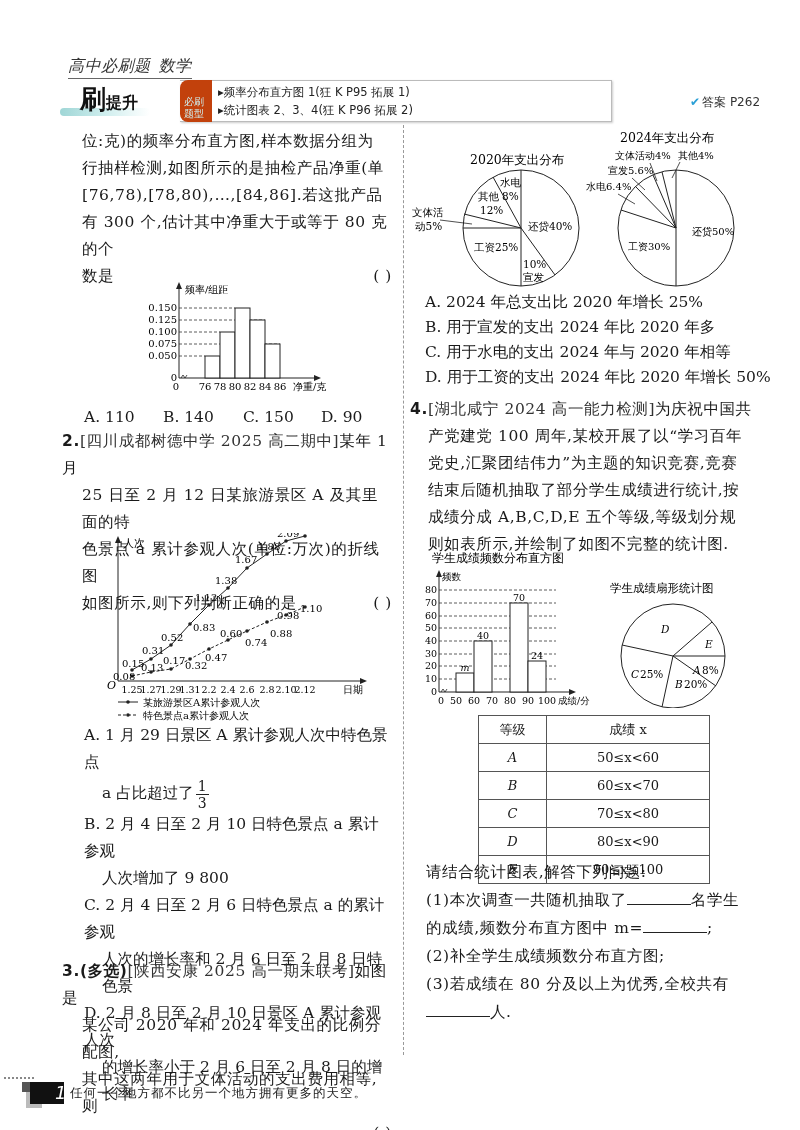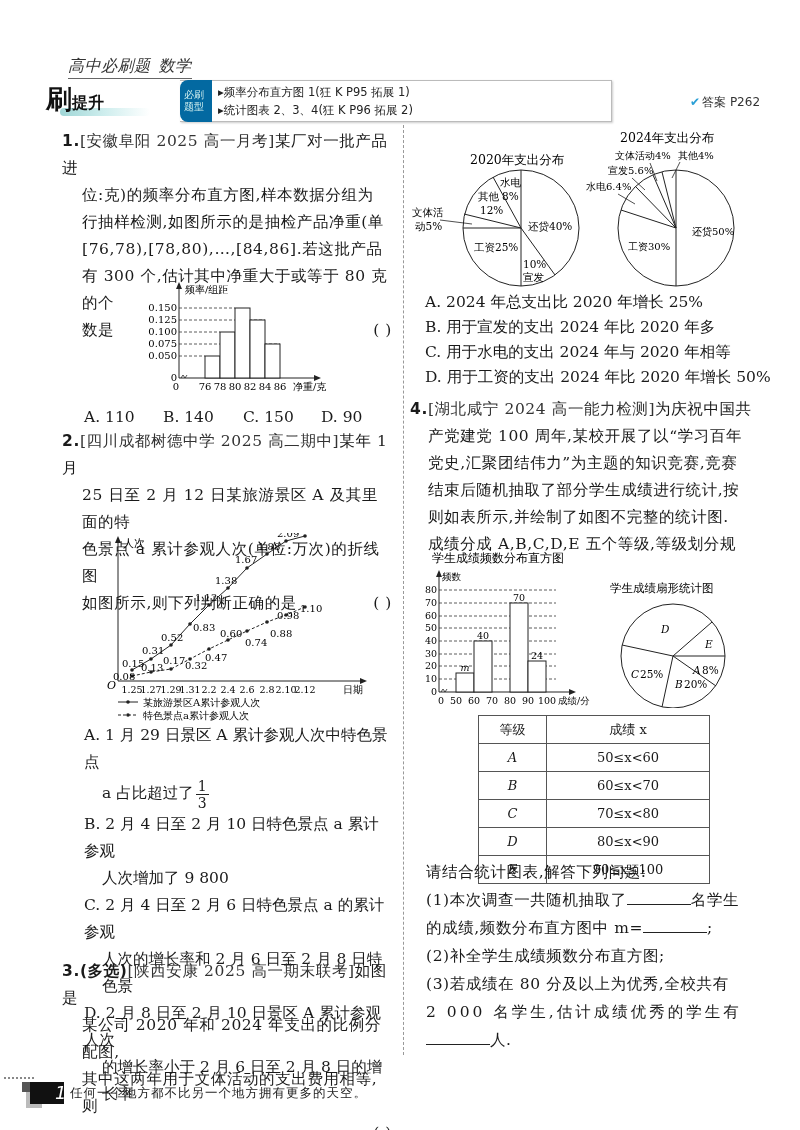--- a/index.html
+++ b/index.html
@@ -1,26 +1,26 @@
 <!DOCTYPE html>
 <html><head>
 <meta charset="utf-8">
 <style>
   * { box-sizing: border-box; margin: 0; padding: 0; }
   html, body { width: 800px; height: 1130px; background: #fff; overflow: hidden; }
   body { position: relative; font-family: "DejaVu Serif", "Liberation Serif", serif; color: #1a1a1a; }
   .abs { position: absolute; }
   .running-head { left: 68px; top: 56px; font-size: 16px; font-style: italic; color: #333; border-bottom: 1px solid #666; padding-bottom: 1px; letter-spacing: 0.5px; }
   .running-head span + span { margin-left: 8px; }
-  .brand { left: 46px; top: 82px; font-family: "DejaVu Sans", sans-serif; font-weight: bold; }
+  .brand { left: 80px; top: 82px; font-family: "DejaVu Sans", sans-serif; font-weight: bold; }
   .brand .big { font-size: 26px; color: #111; }
   .brand .small { font-size: 16px; color: #111; }
   .brand-wave { left: 60px; top: 108px; width: 90px; height: 8px; background: linear-gradient(90deg,#9fd6d6,#cfeeee,#fff); border-radius: 4px; }
   .topic-box { left: 180px; top: 80px; width: 432px; height: 42px; border: 1px solid #bbb; border-left: none; box-shadow: 1px 1px 2px #ccc; }
-  .topic-tag { left: 180px; top: 80px; width: 32px; height: 42px; background: #0369a1; border-radius: 8px 0 0 8px; color: #cfeeee; font-size: 10px; line-height: 12px; padding: 9px 4px; font-family: "DejaVu Serif", serif; }
+  .topic-tag { left: 180px; top: 80px; width: 32px; height: 42px; background: #c2410c; border-radius: 8px 0 0 8px; color: #cfeeee; font-size: 10px; line-height: 12px; padding: 16px 4px; font-family: "DejaVu Serif", serif; }
   .topic-lines { left: 218px; top: 83px; font-family: "DejaVu Sans", sans-serif; font-size: 11.5px; line-height: 18px; color: #222; }
   .answer-ref { left: 690px; top: 94px; font-family: "DejaVu Sans", sans-serif; font-size: 12px; color: #333; }
   .answer-ref .check { color: #2a9fd6; font-weight: bold; margin-right: 2px; }
   .divider { left: 403px; top: 125px; width: 0; height: 930px; border-left: 1px dashed #999; }
   .q { font-size: 15.5px; line-height: 27px; letter-spacing: 0.6px; }
   .qnum { font-family: "DejaVu Sans", sans-serif; font-weight: bold; }
   .src { color: #333; }
   .paren { position: absolute; right: 0; }
   .opt { font-size: 15.5px; line-height: 27px; }
   .frac { display: inline-block; vertical-align: middle; text-align: center; font-size: 14px; line-height: 16px; margin-left: 2px; }
@@ -52,21 +52,20 @@
   <div>▸频率分布直方图 1(狂 K P95 拓展 1)</div>
   <div>▸统计图表 2、3、4(狂 K P96 拓展 2)</div>
 </div>
 <div class="abs answer-ref">
   <span class="check">✔</span><span>答案 P262</span>
 </div>
 
 <div class="abs divider"></div>
 
 <div class="abs q" style="left:62px; top:128px; width:330px;">
-  <div><span class="qnum">1.</span><span class="src">[安徽阜阳 2025 高一月考]</span><span>某厂对一批产品进</span></div>
   <div style="padding-left:20px">位:克)的频率分布直方图,样本数据分组为</div>
   <div style="padding-left:20px">行抽样检测,如图所示的是抽检产品净重(单</div>
   <div style="padding-left:20px">[76,78),[78,80),…,[84,86].若这批产品</div>
   <div style="padding-left:20px">有 300 个,估计其中净重大于或等于 80 克的个</div>
   <div style="padding-left:20px; position:relative;"><span>数是</span><span class="paren">(     )</span></div>
 </div>
 
 <svg class="abs" style="left:135px; top:278px;" width="220" height="118">
   <line x1="44" y1="100" x2="44" y2="8" stroke="#222" stroke-width="1"></line>
   <polygon points="44,4 41,11 47,11" fill="#222"></polygon>
@@ -283,22 +282,22 @@
   <div>B. 用于宣发的支出 2024 年比 2020 年多</div>
   <div>C. 用于水电的支出 2024 年与 2020 年相等</div>
   <div>D. 用于工资的支出 2024 年比 2020 年增长 50%</div>
 </div>
 
 <div class="abs q" style="left:410px; top:396px; width:380px;">
   <div><span class="qnum">4.</span><span class="src">[湖北咸宁 2024 高一能力检测]</span><span>为庆祝中国共</span></div>
   <div style="padding-left:18px">产党建党 100 周年,某校开展了以“学习百年</div>
   <div style="padding-left:18px">党史,汇聚团结伟力”为主题的知识竞赛,竞赛</div>
   <div style="padding-left:18px">结束后随机抽取了部分学生成绩进行统计,按</div>
+  <div style="padding-left:18px">成绩分成 A,B,C,D,E 五个等级,等级划分规</div>
   <div style="padding-left:18px">则如表所示,并绘制了如图不完整的统计图.</div>
-  <div style="padding-left:18px">成绩分成 A,B,C,D,E 五个等级,等级划分规</div>
 </div>
 
 <svg class="abs" style="left:420px; top:548px;" width="200" height="162">
   <text x="12" y="14" font-size="12" font-family="DejaVu Sans, sans-serif">学生成绩频数分布直方图</text>
   <line x1="19" y1="144" x2="19" y2="26" stroke="#222"></line>
   <polygon points="19,22 16,29 22,29" fill="#222"></polygon>
   <text x="22" y="32" font-size="9.5">频数</text>
   <line x1="19" y1="144" x2="152" y2="144" stroke="#222"></line>
   <polygon points="156,144 149,141 149,147" fill="#222"></polygon>
   <g stroke="#333" stroke-dasharray="3,2" stroke-width="0.8">
@@ -395,21 +394,20 @@
       </tr>
 </tbody>
   </table>
 
 <div class="abs q" style="left:426px; top:858px; width:360px; line-height:28px;">
   <div>请结合统计图表,解答下列问题:</div>
   <div><span>(1)本次调查一共随机抽取了</span><span class="blank"></span><span>名学生</span></div>
   <div><span>的成绩,频数分布直方图中 m=</span><span class="blank"></span><span>;</span></div>
   <div>(2)补全学生成绩频数分布直方图;</div>
   <div>(3)若成绩在 80 分及以上为优秀,全校共有</div>
-  <div style="letter-spacing:3px">2 000 名学生,估计成绩优秀的学生有</div>
   <div><span class="blank"></span><span>人.</span></div>
 </div>
 
 <div class="abs footer-dots"></div>
 <div class="abs footer-sq2"></div>
 <div class="abs footer-sq1"></div>
 <div class="abs footer-num">108</div>
 <div class="abs footer-motto">任何一个地方都不比另一个地方拥有更多的天空。</div>
 
 </body></html>

